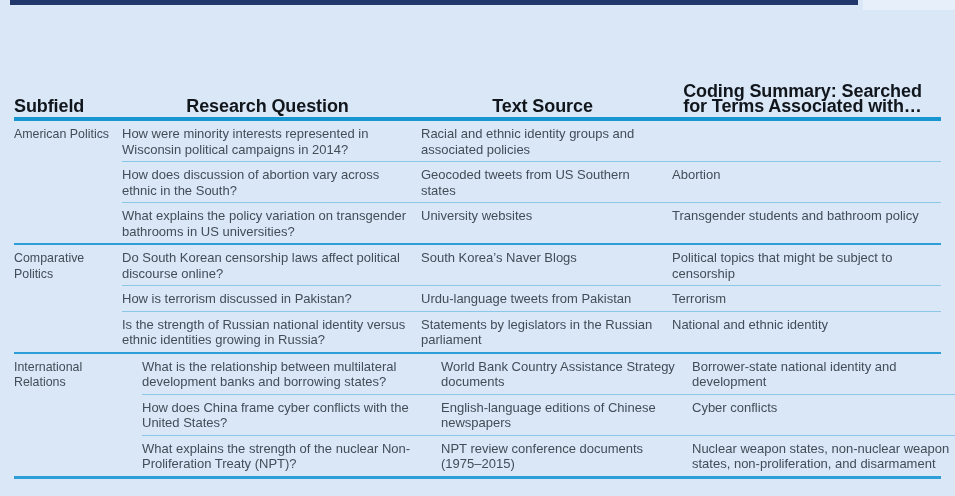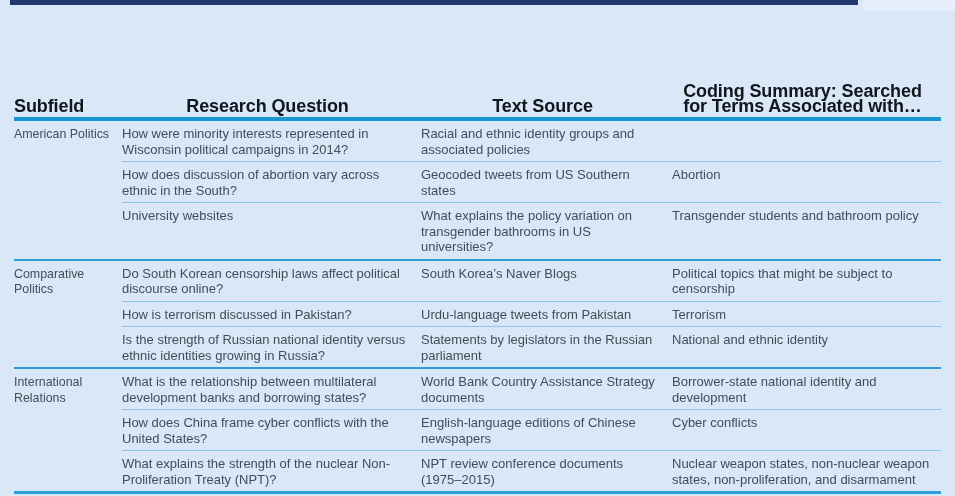--- a/index.html
+++ b/index.html
@@ -40,21 +40,21 @@
     color: #11161c;
     letter-spacing: -0.1px;
     text-align: center;
     padding: 0 8px 0 0;
   }
   .th.first { text-align: left; padding-left: 0; margin-top: 32px; }
   .group {
     display: flex;
     border-bottom: 2px solid #2d9ed8;
   }
-  .group:last-child { border-bottom: 3px solid #2d9ed8; }
+  .group:last-child { border-bottom: 3px solid #2d9ed8; gap: 20px; }
   .subfield-col {
     width: 108px; flex: 0 0 108px;
     font-size: 12.4px; line-height: 15.5px;
     color: #424d58;
     padding: 6px 10px 0 0;
     box-sizing: border-box;
   }
   .rows-col { flex: 1 1 auto; }
   .row {
     display: grid;
@@ -92,22 +92,22 @@
           <div class="row">
             <div class="cell question">How were minority interests represented in Wisconsin political campaigns in 2014?</div>
             <div class="cell coding">Racial and ethnic identity groups and associated policies</div>
           </div>
           <div class="row">
             <div class="cell question">How does discussion of abortion vary across ethnic in the South?</div>
             <div class="cell source">Geocoded tweets from US Southern states</div>
             <div class="cell coding">Abortion</div>
           </div>
           <div class="row">
+            <div class="cell question">What explains the policy variation on transgender bathrooms in US universities?</div>
             <div class="cell source">University websites</div>
-            <div class="cell question">What explains the policy variation on transgender bathrooms in US universities?</div>
             <div class="cell coding">Transgender students and bathroom policy</div>
           </div>
         </div>
       </div>
       <div class="group">
         <div class="subfield-col">Comparative Politics</div>
         <div class="rows-col">
           <div class="row">
             <div class="cell question">Do South Korean censorship laws affect political discourse online?</div>
             <div class="cell source">South Korea’s Naver Blogs</div>

